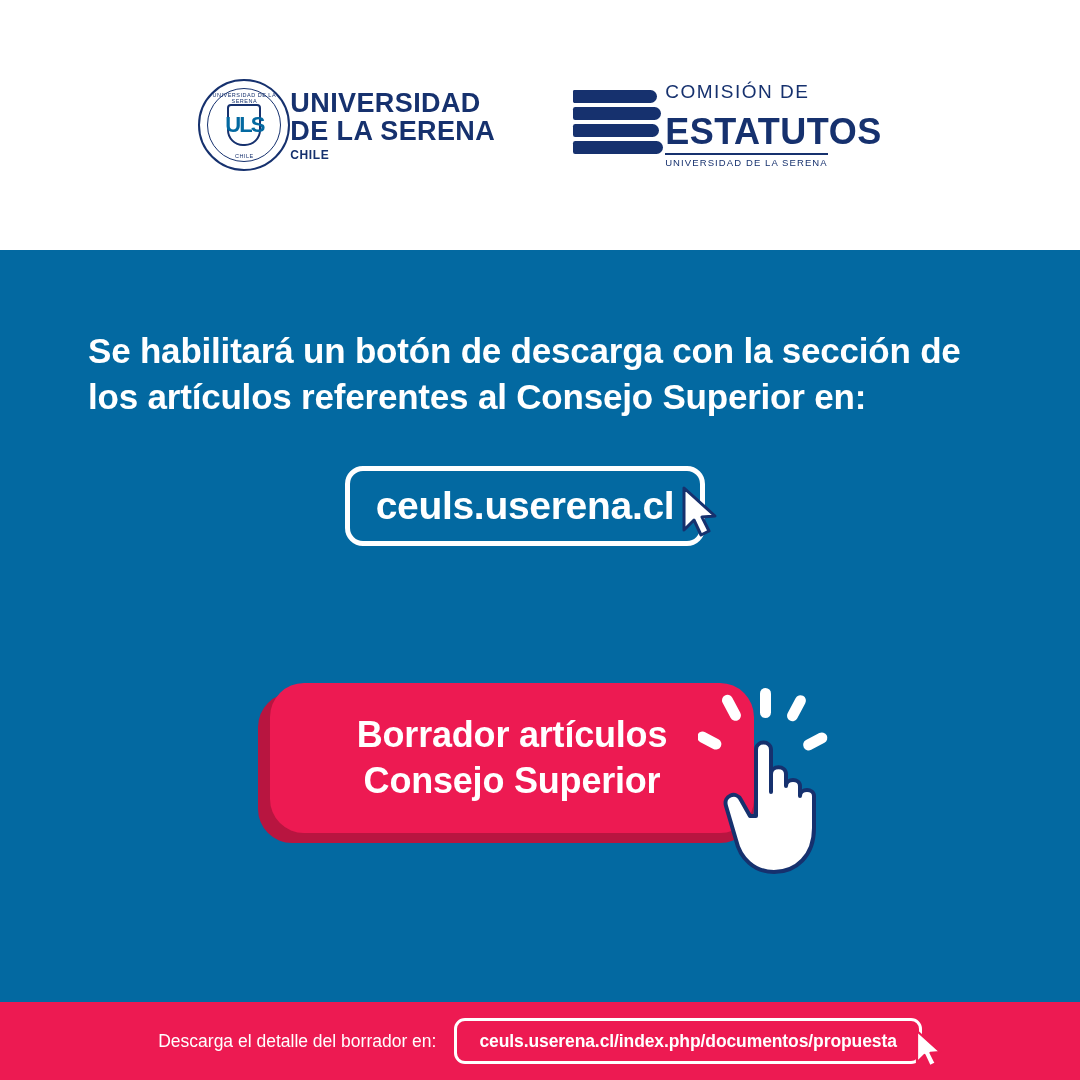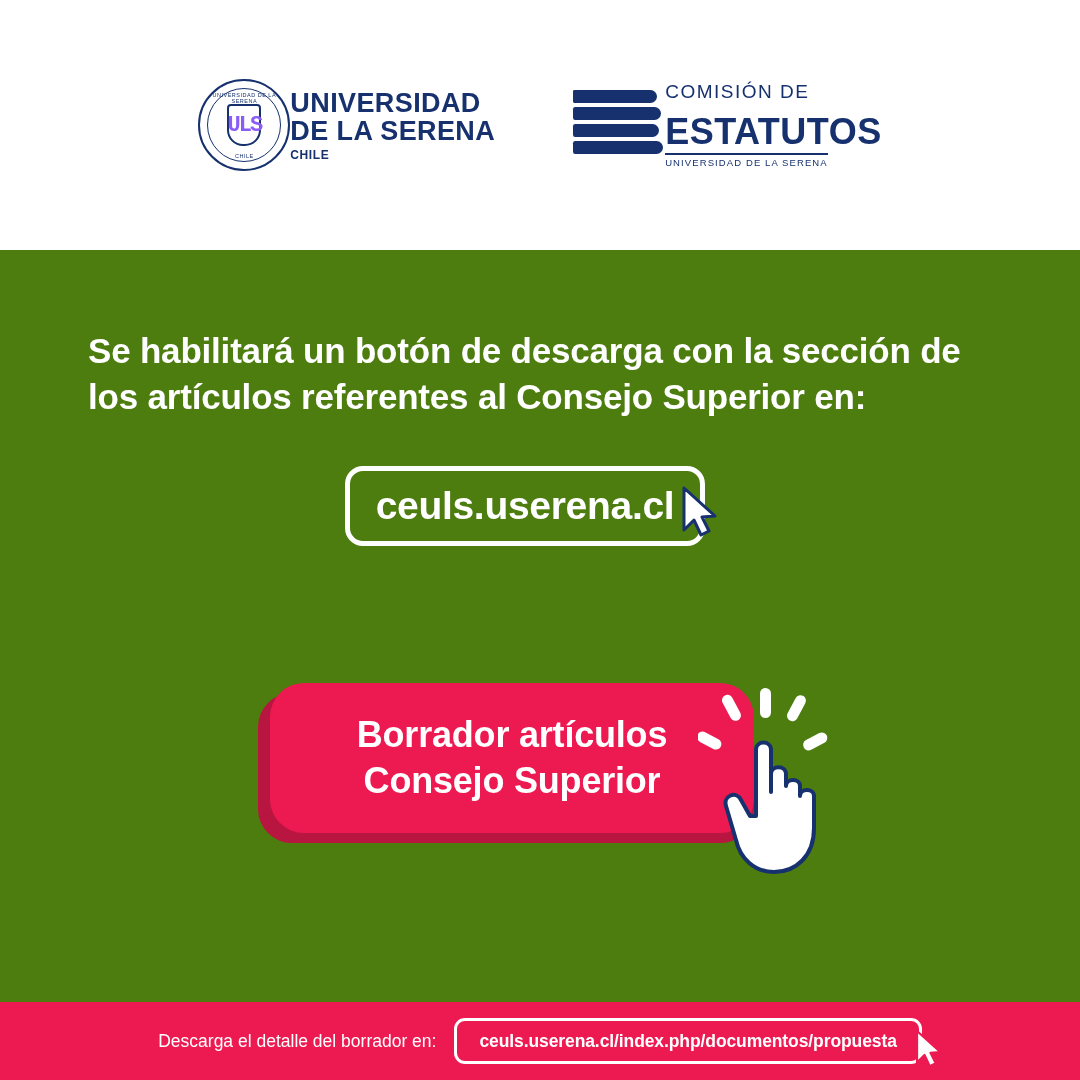--- a/index.html
+++ b/index.html
@@ -59,22 +59,22 @@
     transform: translate(-50%, -50%);
     width: 34px;
     height: 42px;
     border: 2px solid #16316e;
     border-radius: 4px 4px 16px 16px;
     display: flex;
     align-items: center;
     justify-content: center;
     font-size: 22px;
     font-weight: bold;
-    color: #8b5cf6;
-    font-family: Liberation Mono, monospace;
+    color: #0369a1;
+    font-family: Liberation Sans, sans-serif;
     letter-spacing: -2px;
   }
   .seal-top-text, .seal-bottom-text {
     position: absolute;
     left: 0;
     width: 100%;
     text-align: center;
     font-size: 5.5px;
     letter-spacing: 0.5px;
     color: #16316e;
@@ -141,21 +141,21 @@
     border-top: 2px solid #16316e;
     padding-top: 3px;
     margin-top: 3px;
     display: inline-block;
   }
 
   
   .body-area {
     position: relative;
     flex: 1 1 auto;
-    background: #4d7c0f;
+    background: #0369a1;
   }
 
   .headline {
     position: absolute;
     left: 88px;
     top: 78px;
     width: 910px;
     color: #ffffff;
     font-size: 35px;
     font-weight: bold;

